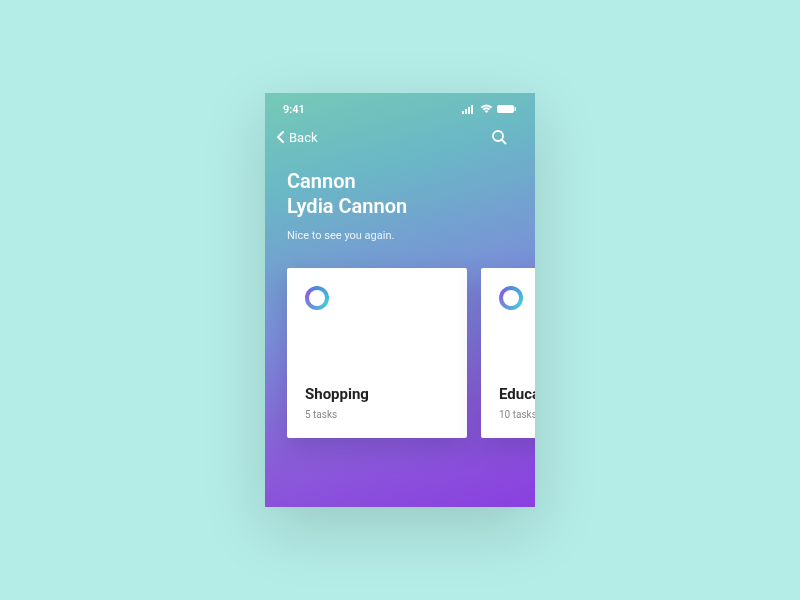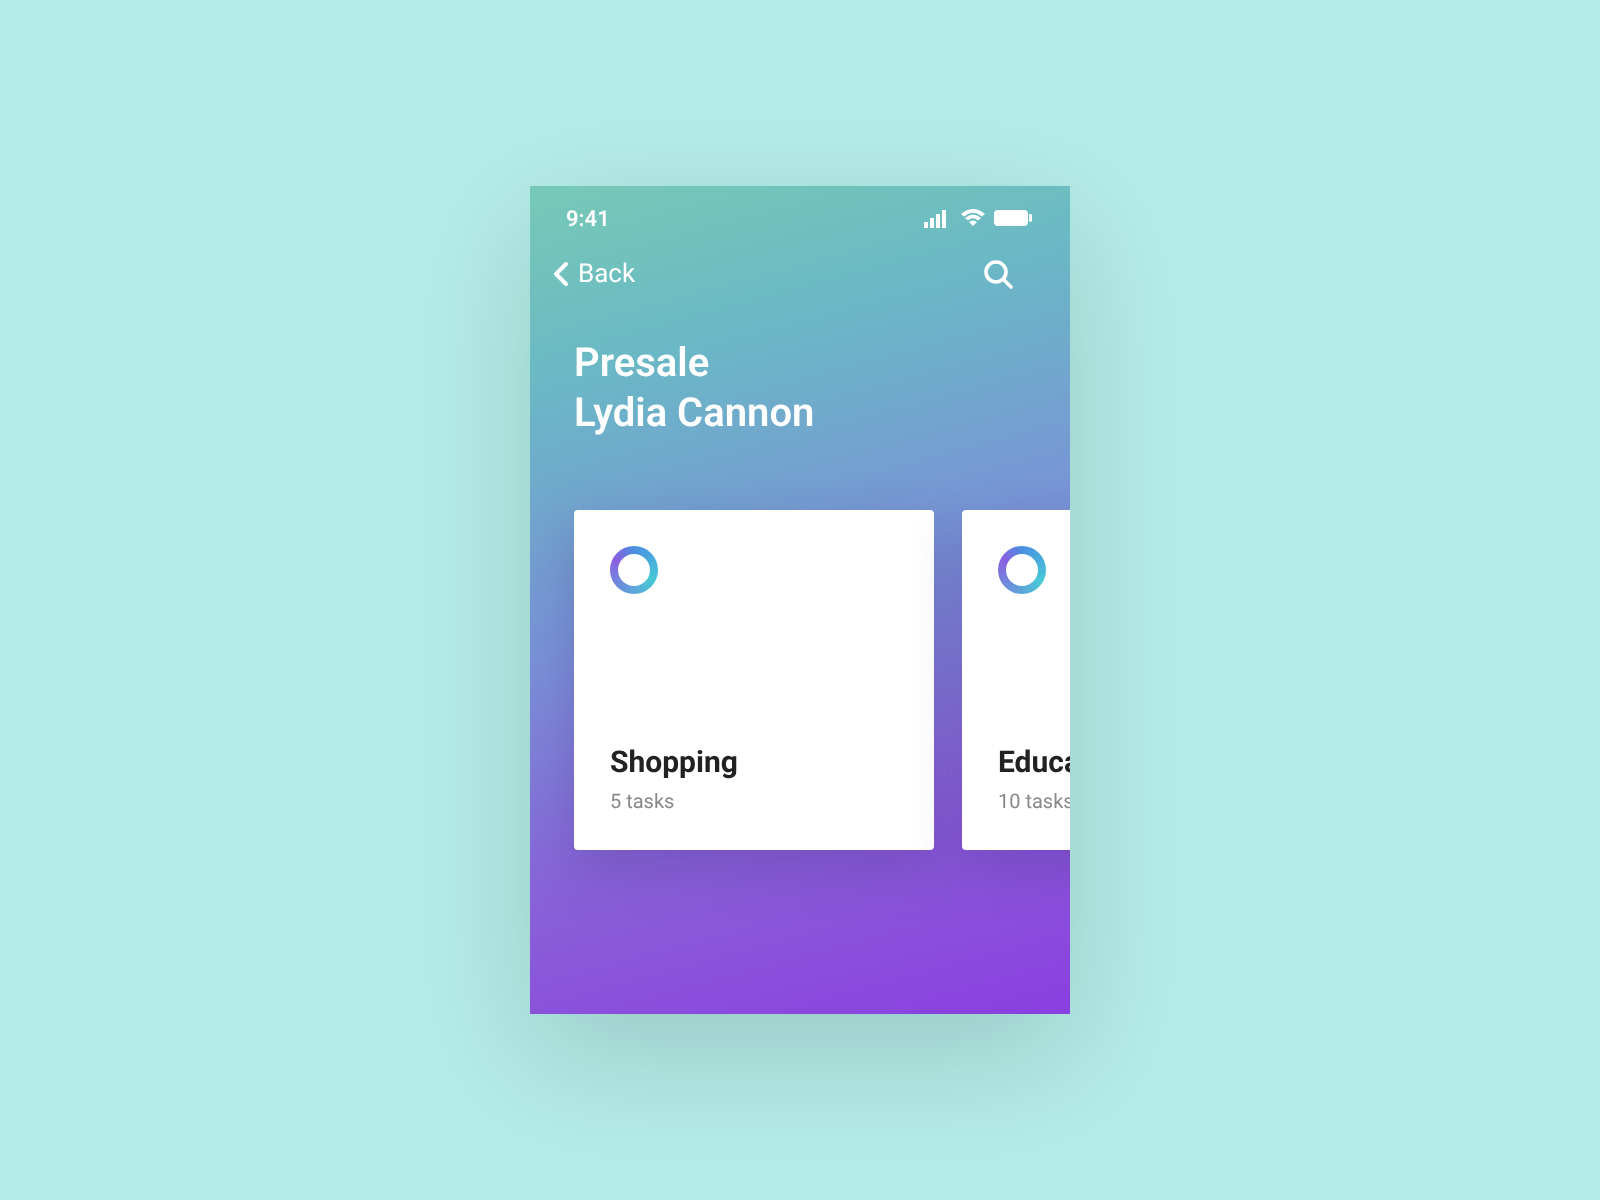--- a/index.html
+++ b/index.html
@@ -187,23 +187,24 @@
       <span>Back</span>
     </div>
     <svg width="16" height="16" viewBox="0 0 16 16">
         <circle cx="7" cy="7" r="5" stroke="#fff" stroke-width="1.8" fill="none"></circle>
         <line x1="11" y1="11" x2="14.5" y2="14.5" stroke="#fff" stroke-width="1.8" stroke-linecap="round"></line>
       </svg>
   </div>
 
   <div class="header">
     <div class="welcome-title">
-      <div>Presale</div>
+      <div>Cannon</div>
       <div>Lydia Cannon</div>
     </div>
+    <div class="subtitle">Nice to see you again.</div>
   </div>
 
   <div class="cards">
     <div class="card">
       <div class="ring"></div>
       <div class="card-body">
         <div class="card-title">Shopping</div>
         <div class="card-sub">5 tasks</div>
       </div>
     </div>

